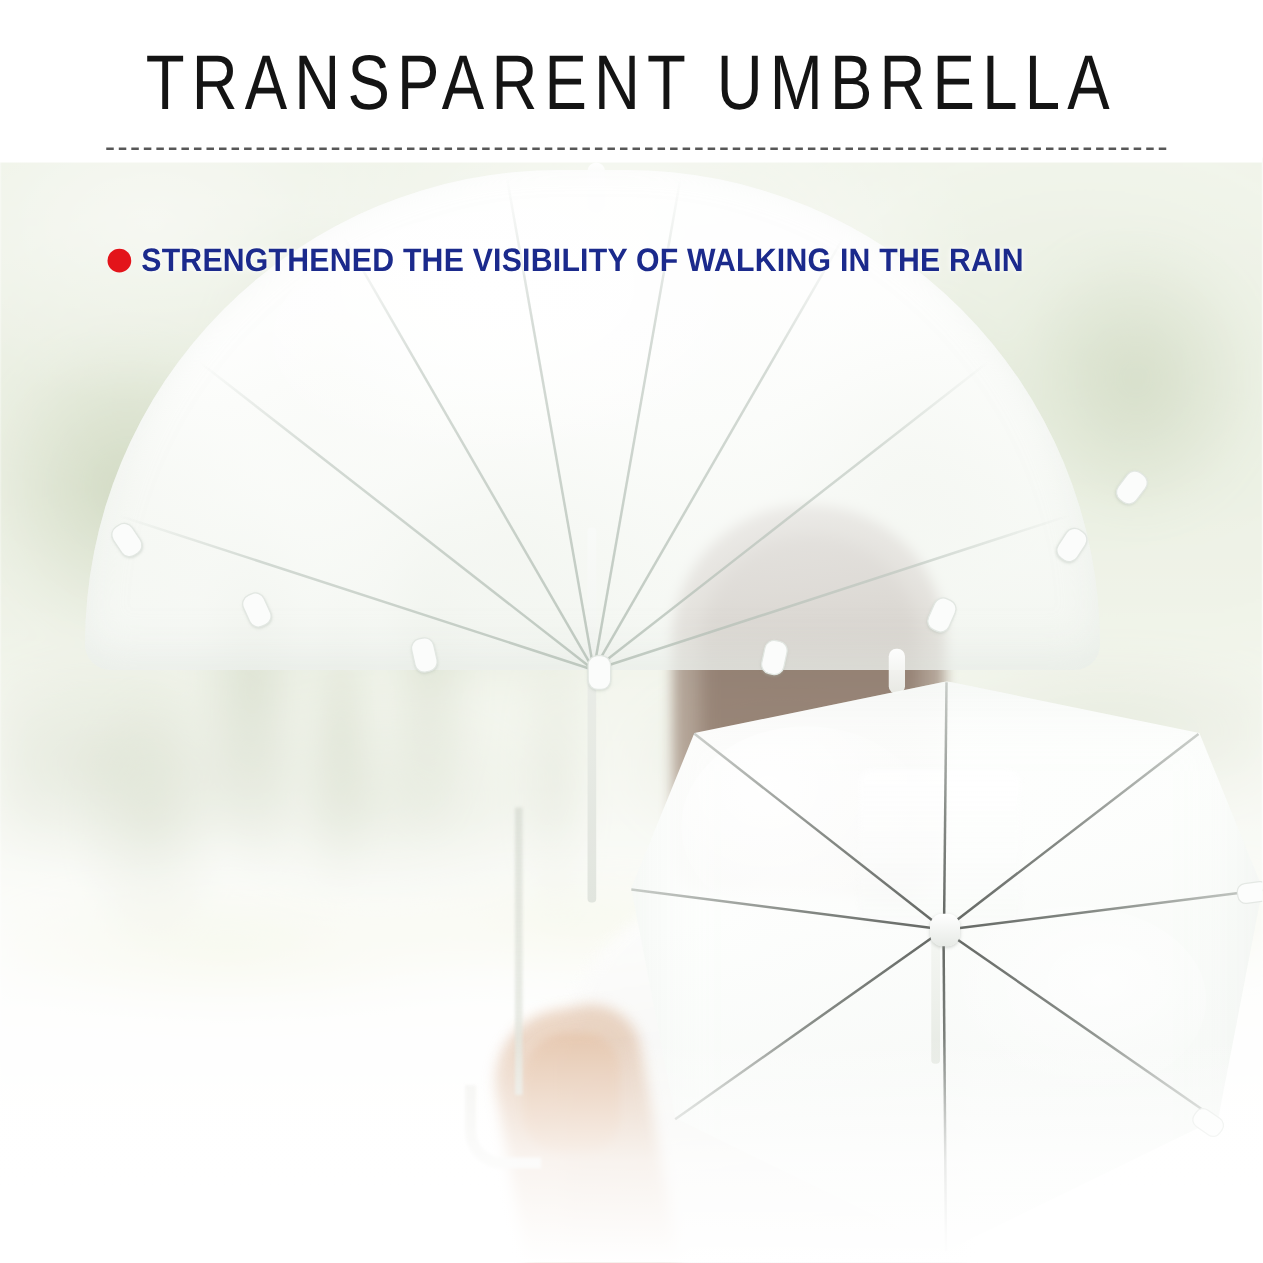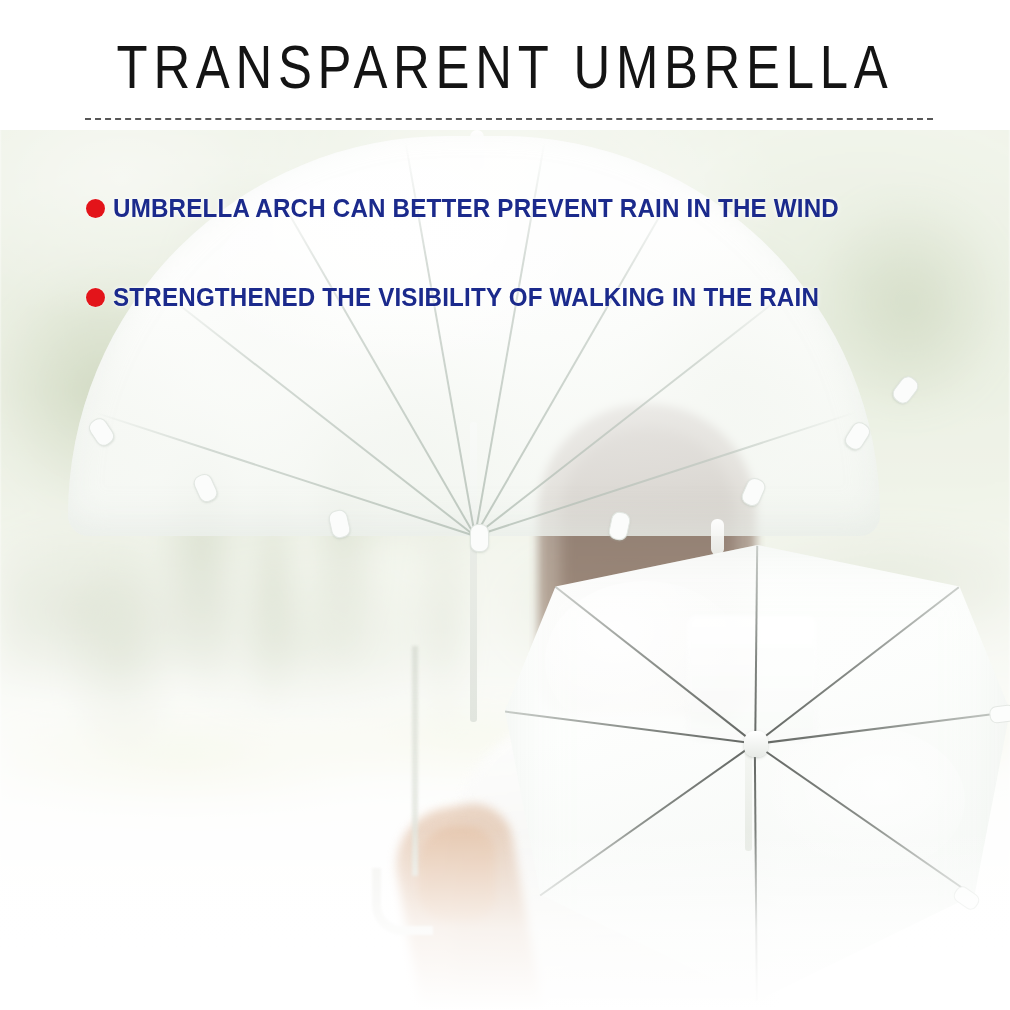--- a/index.html
+++ b/index.html
@@ -355,24 +355,20 @@
 
   <div class="bottom-fade"></div>
 
   <div id="header">
     <div id="title">TRANSPARENT UMBRELLA</div>
     <div id="title-rule"></div>
   </div>
 
   <div id="bullets">
 
-    <div class="bullet-row">
-      <span class="bullet-dot"></span>
-      <span class="bullet-text">UMBRELLA ARCH CAN BETTER PREVENT RAIN IN THE WIND</span>
-    </div>
 
 
     <div class="bullet-row">
       <span class="bullet-dot"></span>
       <span class="bullet-text">STRENGTHENED THE VISIBILITY OF WALKING IN THE RAIN</span>
     </div>
 
   </div>
 
 </div>

